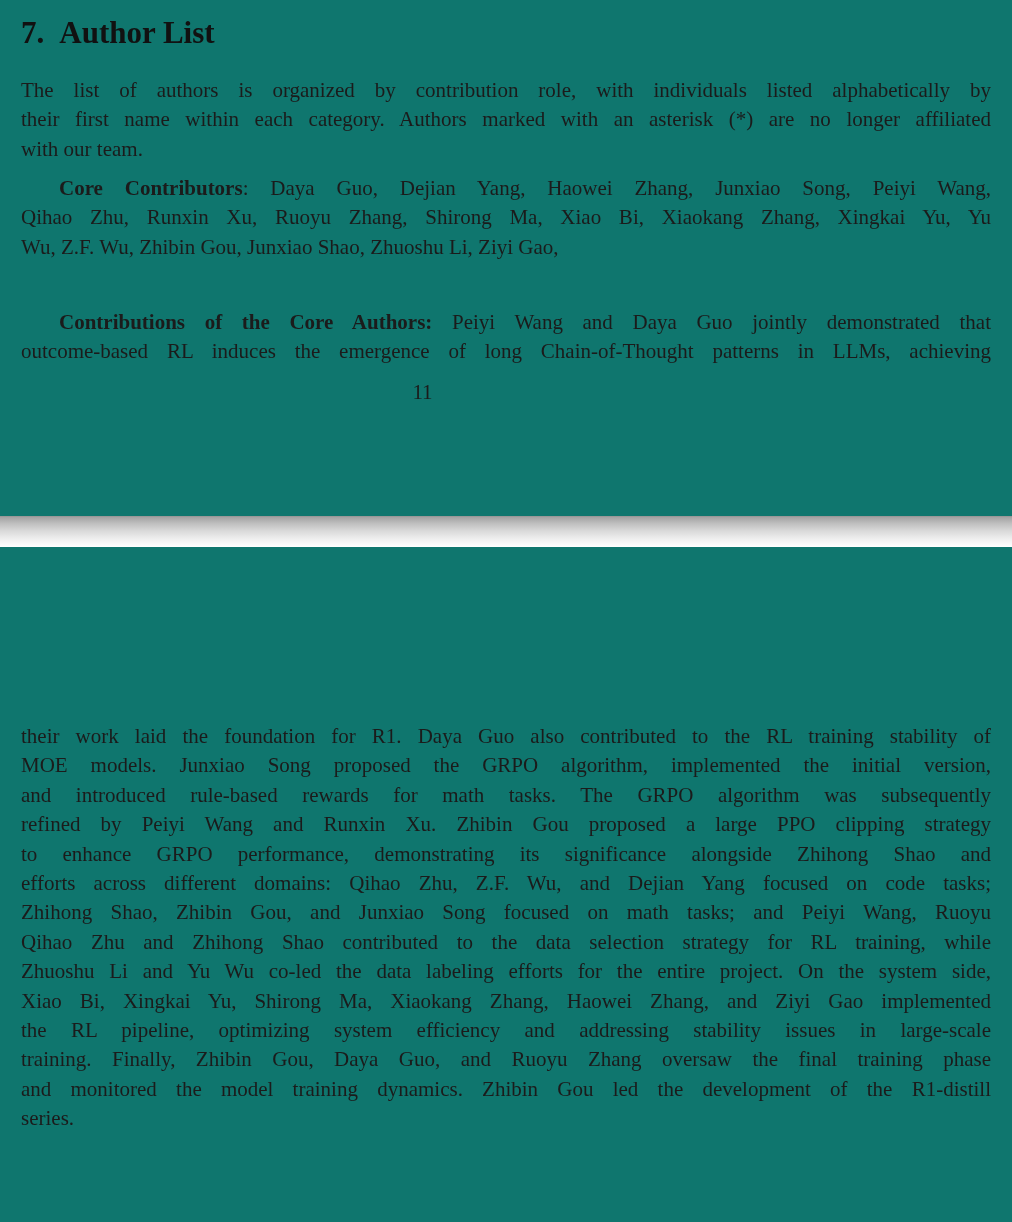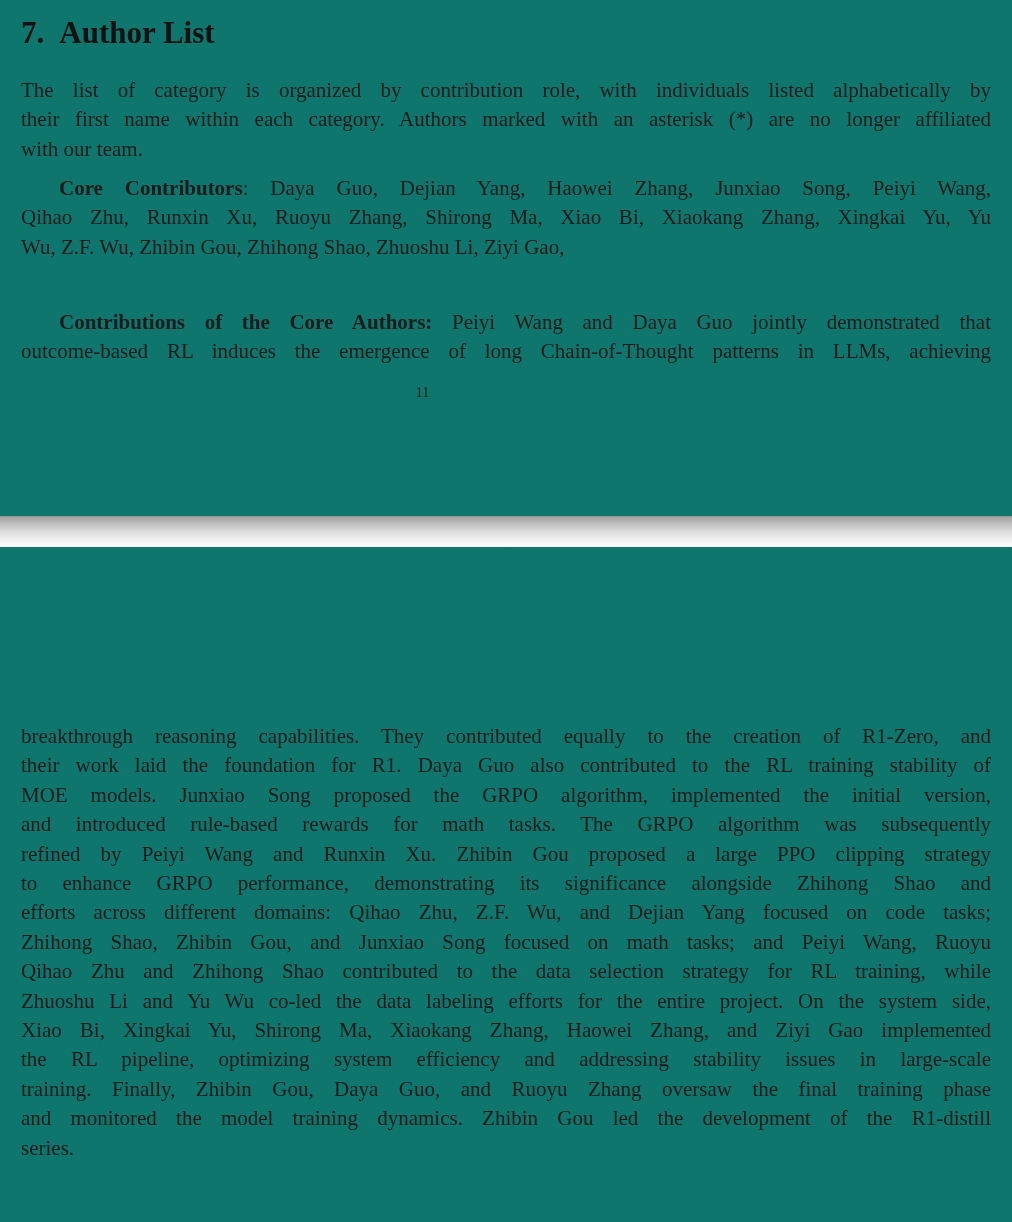--- a/index.html
+++ b/index.html
@@ -45,21 +45,21 @@
   .abs-intro   { top: 76px; }
   .abs-core    { top: 174px; }
   .abs-contrib { top: 280px; margin-top: 28px; }
 
   .pagenum {
     position: absolute;
     top: 378px;
     left: 0;
     width: 845px;
     text-align: center;
-    font-size: 14px;
+    font-size: 21px;
     line-height: 29.4px;
     color: #1b1b1b;
   }
 
   .page-divider {
     position: absolute;
     top: 516px;
     left: 0;
     width: 1012px;
     height: 30px;
@@ -79,52 +79,51 @@
 
 <div class="canvas">
 
   <div>
 
     <h1 class="heading">
       <span class="hnum">7.</span><span>Author List</span>
     </h1>
 
     <div class="abs para abs-intro">
-        <div class="line jline">The list of category is organized by contribution role, with individuals listed alphabetically by</div>
+        <div class="line jline">The list of authors is organized by contribution role, with individuals listed alphabetically by</div>
         <div class="line jline">their first name within each category. Authors marked with an asterisk (*) are no longer affiliated</div>
         <div class="line lline">with our team.</div>
       </div>
 
     <div class="abs para abs-core">
       <div class="line jline indent1">
         <span class="bold">Core Contributors</span><span>: Daya Guo, Dejian Yang, Haowei Zhang, Junxiao Song, Peiyi Wang,</span>
       </div>
       <div>
           <div class="line jline">Qihao Zhu, Runxin Xu, Ruoyu Zhang, Shirong Ma, Xiao Bi, Xiaokang Zhang, Xingkai Yu, Yu</div>
-          <div class="line lline">Wu, Z.F. Wu, Zhibin Gou, Zhihong Shao, Zhuoshu Li, Ziyi Gao,</div>
+          <div class="line lline">Wu, Z.F. Wu, Zhibin Gou, Junxiao Shao, Zhuoshu Li, Ziyi Gao,</div>
         </div>
     </div>
 
     <div class="abs para abs-contrib">
       <div class="line jline indent1">
         <span class="bold">Contributions of the Core Authors:</span><span> Peiyi Wang and Daya Guo jointly demonstrated that</span>
       </div>
       <div>
           <div class="line jline">outcome-based RL induces the emergence of long Chain-of-Thought patterns in LLMs, achieving</div>
         </div>
     </div>
 
     <div class="pagenum">11</div>
   </div>
 
   <div class="page-divider"></div>
 
   <div>
     <div class="abs para abs-body2">
-        <div class="line jline">breakthrough reasoning capabilities. They contributed equally to the creation of R1-Zero, and</div>
         <div class="line jline">their work laid the foundation for R1. Daya Guo also contributed to the RL training stability of</div>
         <div class="line jline">MOE models. Junxiao Song proposed the GRPO algorithm, implemented the initial version,</div>
         <div class="line jline">and introduced rule-based rewards for math tasks. The GRPO algorithm was subsequently</div>
         <div class="line jline">refined by Peiyi Wang and Runxin Xu. Zhibin Gou proposed a large PPO clipping strategy</div>
         <div class="line jline">to enhance GRPO performance, demonstrating its significance alongside Zhihong Shao and</div>
         <div class="line jline">efforts across different domains: Qihao Zhu, Z.F. Wu, and Dejian Yang focused on code tasks;</div>
         <div class="line jline">Zhihong Shao, Zhibin Gou, and Junxiao Song focused on math tasks; and Peiyi Wang, Ruoyu</div>
         <div class="line jline">Qihao Zhu and Zhihong Shao contributed to the data selection strategy for RL training, while</div>
         <div class="line jline">Zhuoshu Li and Yu Wu co-led the data labeling efforts for the entire project. On the system side,</div>
         <div class="line jline">Xiao Bi, Xingkai Yu, Shirong Ma, Xiaokang Zhang, Haowei Zhang, and Ziyi Gao implemented</div>

